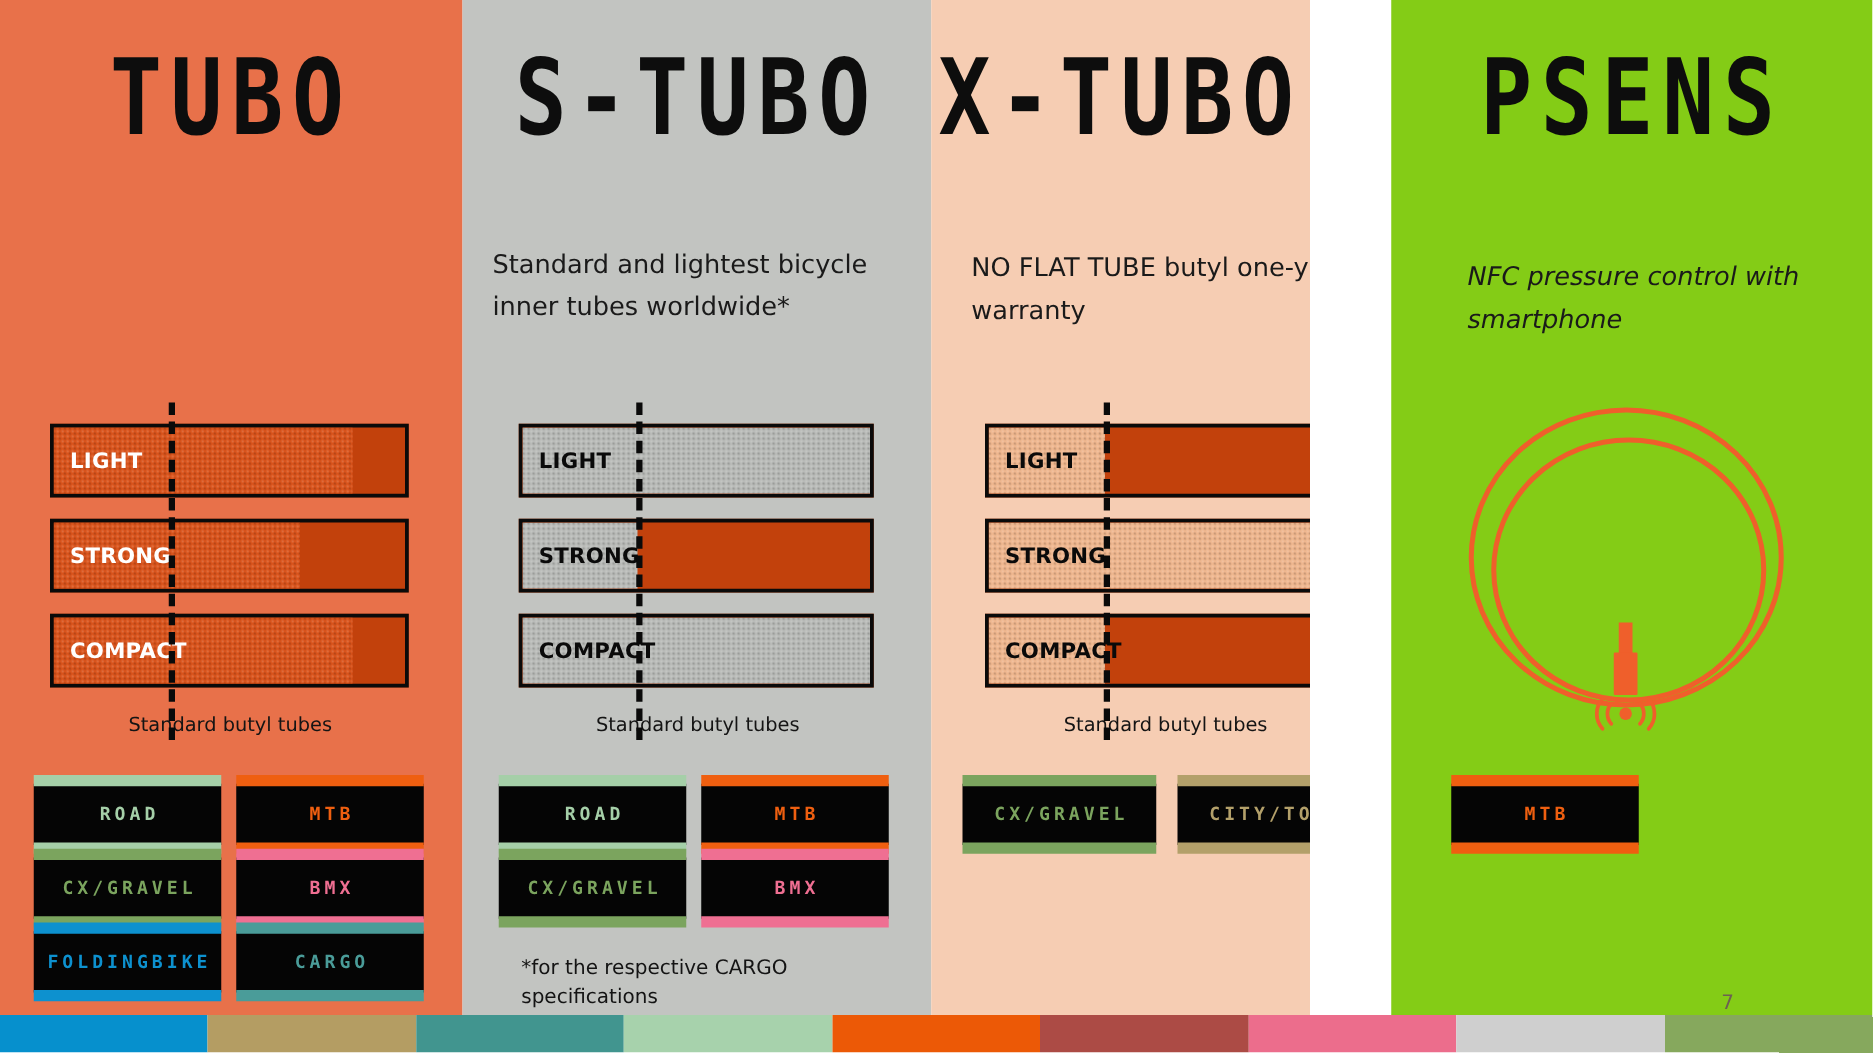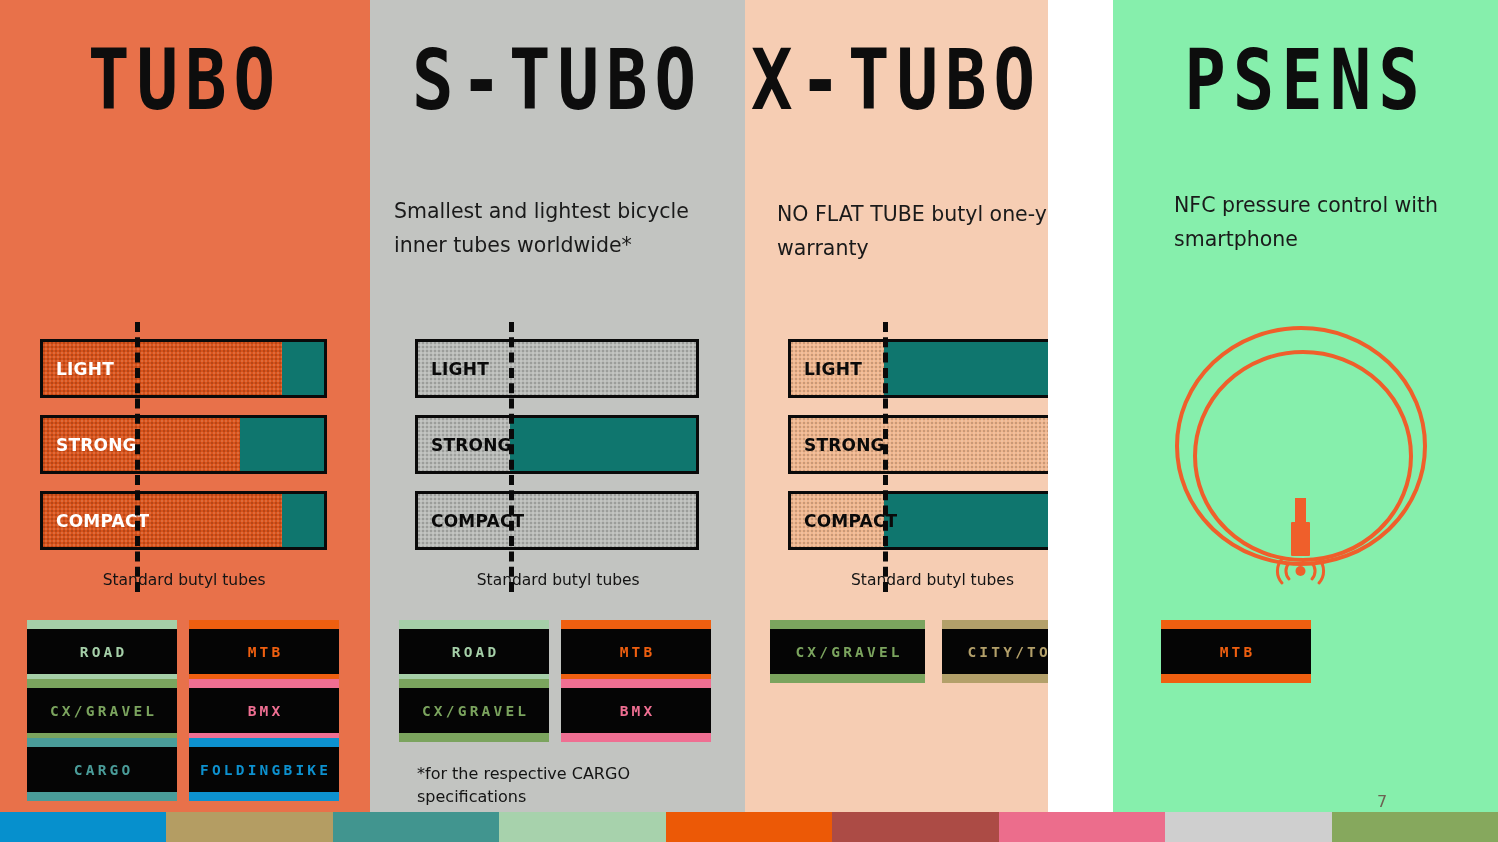--- a/index.html
+++ b/index.html
@@ -46,33 +46,33 @@
   .prod-sub {
     position: absolute;
     font-size: 20.5px;
     line-height: 1.68;
     color: #1a1a1a;
     font-weight: 400;
   }
   #col-tubo  .prod-sub { left: 42px;  top: 194px; width: 300px; }
   #col-stubo .prod-sub { left: 24px;  top: 194px; width: 340px; }
   #col-xtubo .prod-sub { left: 32px;  top: 197px; width: 320px; }
-  #col-psens .prod-sub { left: 61px;  top: 188px; width: 320px; }
+  #col-psens .prod-sub { left: 61px;  top: 204px; width: 320px; font-style: italic; }
 
   
   .bars-wrap { position: absolute; }
   #col-tubo  .bars-wrap { left: 40px; top: 339px; width: 287px; }
   #col-stubo .bars-wrap { left: 45px; top: 339px; width: 284px; }
   #col-xtubo .bars-wrap { left: 43px; top: 339px; width: 288px; }
 
   .bar {
     position: relative;
     height: 59px;
     border: 3.5px solid #0a0a0a;
-    background: #0f766e;
+    background: #c2410c;
     margin-bottom: 17px;
     overflow: hidden;
   }
   .bar-fill {
     position: absolute;
     left: 0; top: 0; bottom: 0;
   }
   .bar-label {
     position: absolute;
     left: 13px;
@@ -218,35 +218,35 @@
           <span class="tag-bar-top" style="background: rgb(123, 164, 94);"></span>
           <span class="tag-text" style="color: rgb(123, 164, 94);">CX/GRAVEL</span>
           <span class="tag-bar-bot" style="background: rgb(123, 164, 94);"></span>
         </div>
         <div class="tag">
           <span class="tag-bar-top" style="background: rgb(239, 111, 146);"></span>
           <span class="tag-text" style="color: rgb(239, 111, 146);">BMX</span>
           <span class="tag-bar-bot" style="background: rgb(239, 111, 146);"></span>
         </div>
         <div class="tag">
+          <span class="tag-bar-top" style="background: rgb(13, 145, 207);"></span>
+          <span class="tag-text" style="color: rgb(13, 145, 207);">FOLDINGBIKE</span>
+          <span class="tag-bar-bot" style="background: rgb(13, 145, 207);"></span>
+        </div>
+        <div class="tag">
           <span class="tag-bar-top" style="background: rgb(74, 156, 153);"></span>
           <span class="tag-text" style="color: rgb(74, 156, 153);">CARGO</span>
           <span class="tag-bar-bot" style="background: rgb(74, 156, 153);"></span>
         </div>
-        <div class="tag">
-          <span class="tag-bar-top" style="background: rgb(13, 145, 207);"></span>
-          <span class="tag-text" style="color: rgb(13, 145, 207);">FOLDINGBIKE</span>
-          <span class="tag-bar-bot" style="background: rgb(13, 145, 207);"></span>
-        </div>
       </div>
   </section>
 
   <section class="col" id="col-stubo" style="background: rgb(194, 196, 193);">
     <h1 class="prod-title">S-TUBO</h1>
-    <p class="prod-sub">Smallest and lightest bicycle inner tubes worldwide*</p>
+    <p class="prod-sub">Standard and lightest bicycle inner tubes worldwide*</p>
 
     <div class="bars-wrap">
       <div class="bar">
         <div class="bar-fill" id="f-s0" style="width: 100%; background: rgb(185, 187, 184);">
             <span class="tex"></span>
           </div>
         <span class="bar-label" id="l-s0" style="color: rgb(10, 10, 10);">LIGHT</span>
       </div>
       <div class="bar">
         <div class="bar-fill" id="f-s1" style="width: 33%; background: rgb(185, 187, 184);">
@@ -323,21 +323,21 @@
           <span class="tag-bar-bot" style="background: rgb(123, 164, 94);"></span>
         </div>
         <div class="tag wide">
           <span class="tag-bar-top" style="background: rgb(179, 160, 106);"></span>
           <span class="tag-text" style="color: rgb(179, 160, 106);">CITY/TOUR</span>
           <span class="tag-bar-bot" style="background: rgb(179, 160, 106);"></span>
         </div>
       </div>
   </section>
 
-  <section class="col" id="col-psens" style="background: #86efac;">
+  <section class="col" id="col-psens" style="background: #84cc16;">
     <h1 class="prod-title">PSENS</h1>
     <p class="prod-sub">NFC pressure control with smartphone</p>
 
     <div class="tube-icon">
       <svg viewBox="0 0 260 270" width="260" height="270" aria-hidden="true">
         <ellipse cx="130" cy="128" rx="124" ry="118" fill="none" stroke="#ef5f2b" stroke-width="4"></ellipse>
         <ellipse cx="132" cy="138" rx="108" ry="104" fill="none" stroke="#ef5f2b" stroke-width="4"></ellipse>
         <rect x="124" y="180" width="11" height="26" fill="#ef5f2b"></rect>
         <rect x="120" y="204" width="19" height="34" rx="1" fill="#ef5f2b"></rect>
         <circle cx="129.5" cy="253" r="5" fill="#ef5f2b"></circle>

